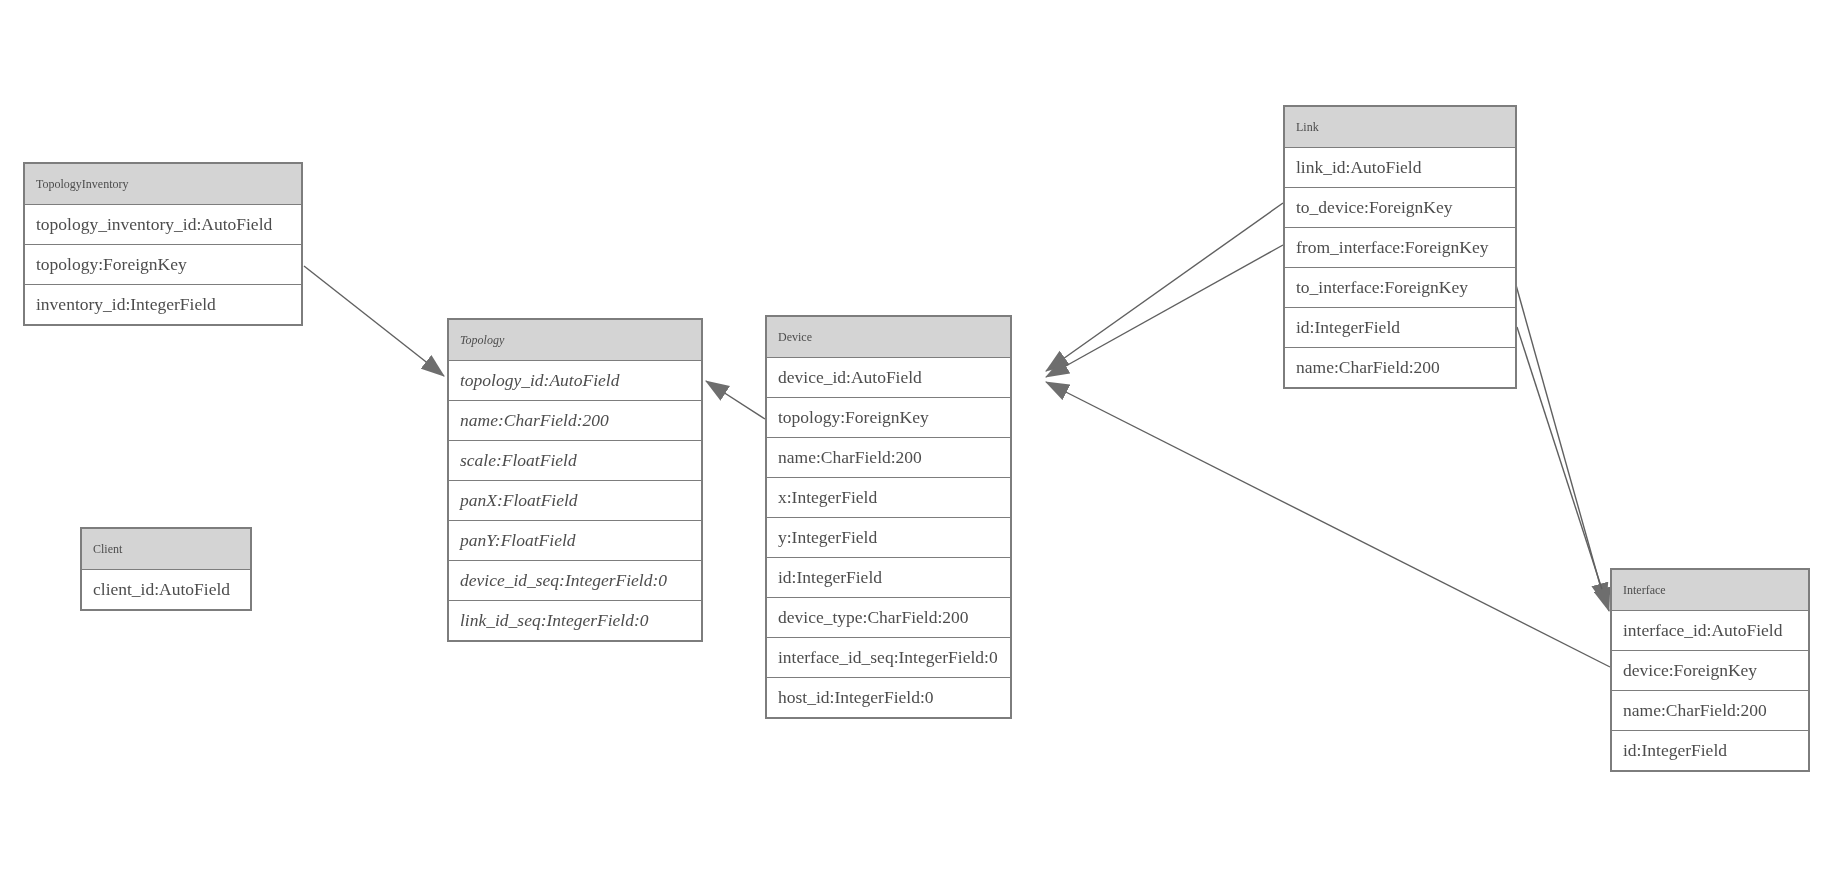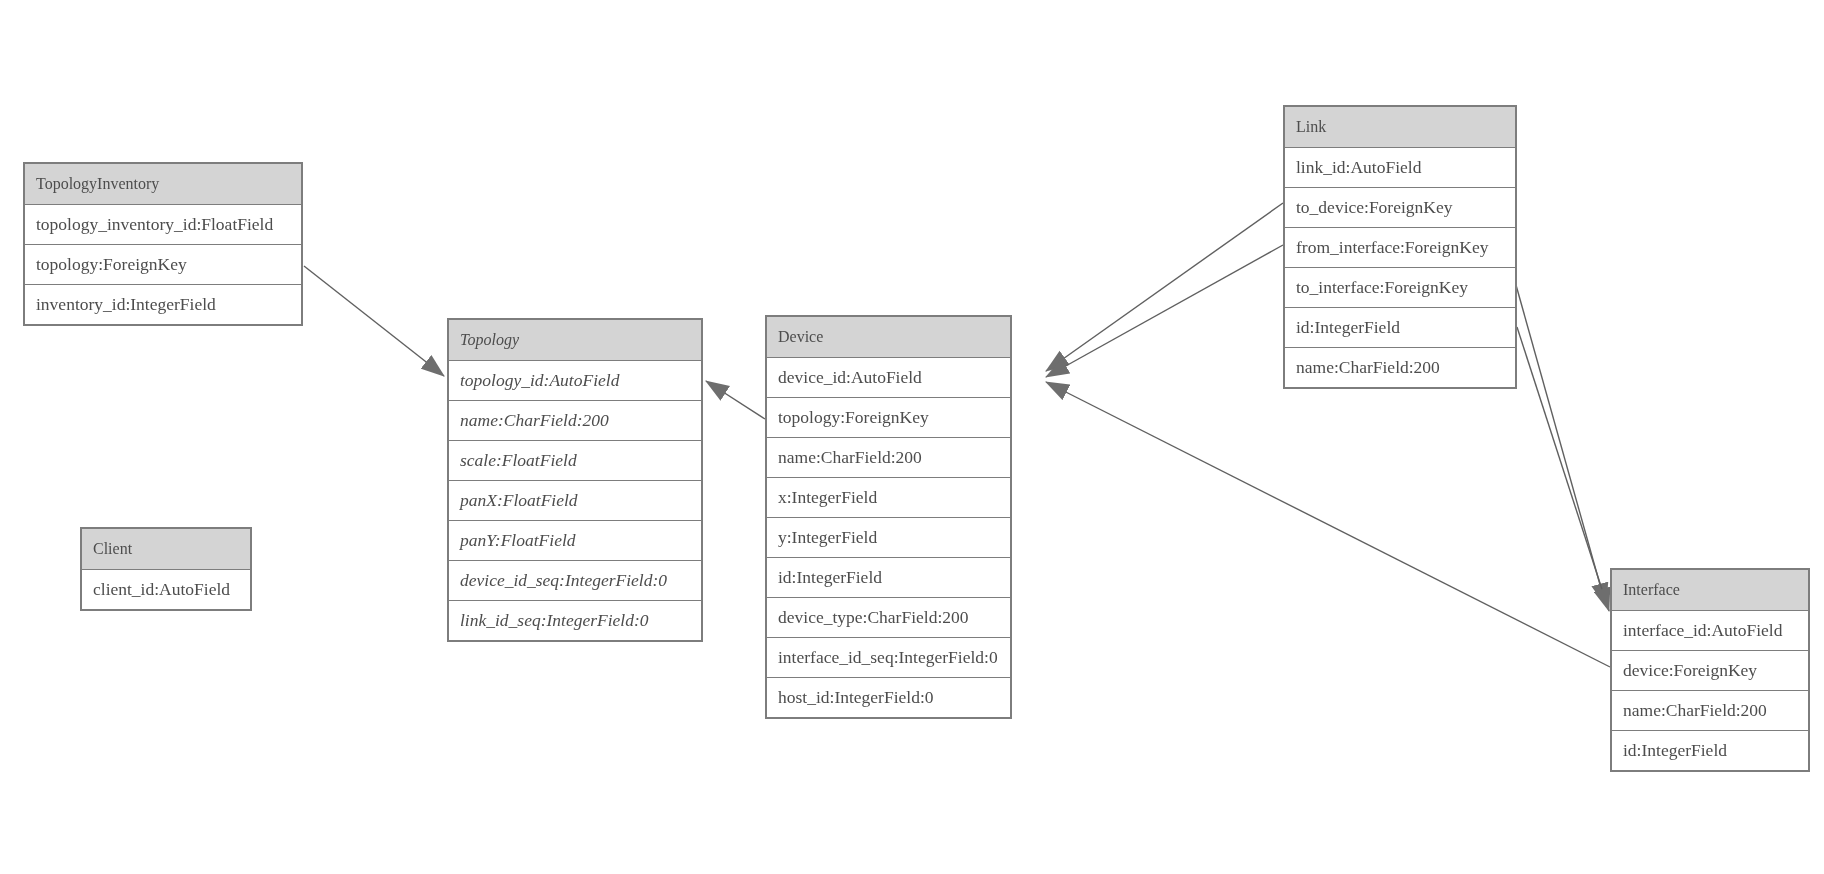--- a/index.html
+++ b/index.html
@@ -31,21 +31,21 @@
     border: 2px solid var(--border);
     box-sizing: border-box;
   }
   .entity-header {
     background: var(--header-fill);
     height: 40px;
     line-height: 40px;
     padding: 0 11px;
     border-bottom: 1px solid var(--border);
     color: var(--text);
-    font-size: 16px;
+    font-size: 12px;
     white-space: nowrap;
     overflow: hidden;
   }
   .entity-row {
     height: 39px;
     line-height: 39px;
     padding: 0 11px;
     border-bottom: 1px solid var(--border);
     color: var(--text);
     font-size: 17.5px;
@@ -76,21 +76,21 @@
         <line x1="1283" y1="203" x2="1046" y2="371" class="edge-line" marker-end="url(#arrow)"></line>
         <line x1="1283" y1="245" x2="1046" y2="377" class="edge-line" marker-end="url(#arrow)"></line>
         <line x1="1516" y1="285" x2="1606" y2="606" class="edge-line" marker-end="url(#arrow)"></line>
         <line x1="1517" y1="327" x2="1609" y2="611" class="edge-line" marker-end="url(#arrow)"></line>
         <line x1="1610" y1="667" x2="1046" y2="382" class="edge-line" marker-end="url(#arrow)"></line>
       </g>
   </svg>
   <div id="entities">
       <div class="entity" style="left: 23px; top: 162px; width: 280px;">
         <div class="entity-header">TopologyInventory</div>
-        <div class="entity-row">topology_inventory_id:FloatField</div>
+        <div class="entity-row">topology_inventory_id:AutoField</div>
         <div class="entity-row">topology:ForeignKey</div>
         <div class="entity-row">inventory_id:IntegerField</div>
       </div>
       <div class="entity" style="left: 80px; top: 527px; width: 172px;">
         <div class="entity-header">Client</div>
         <div class="entity-row">client_id:AutoField</div>
       </div>
       <div class="entity" style="left: 447px; top: 318px; width: 256px; font-style: italic;">
         <div class="entity-header">Topology</div>
         <div class="entity-row">topology_id:AutoField</div>

